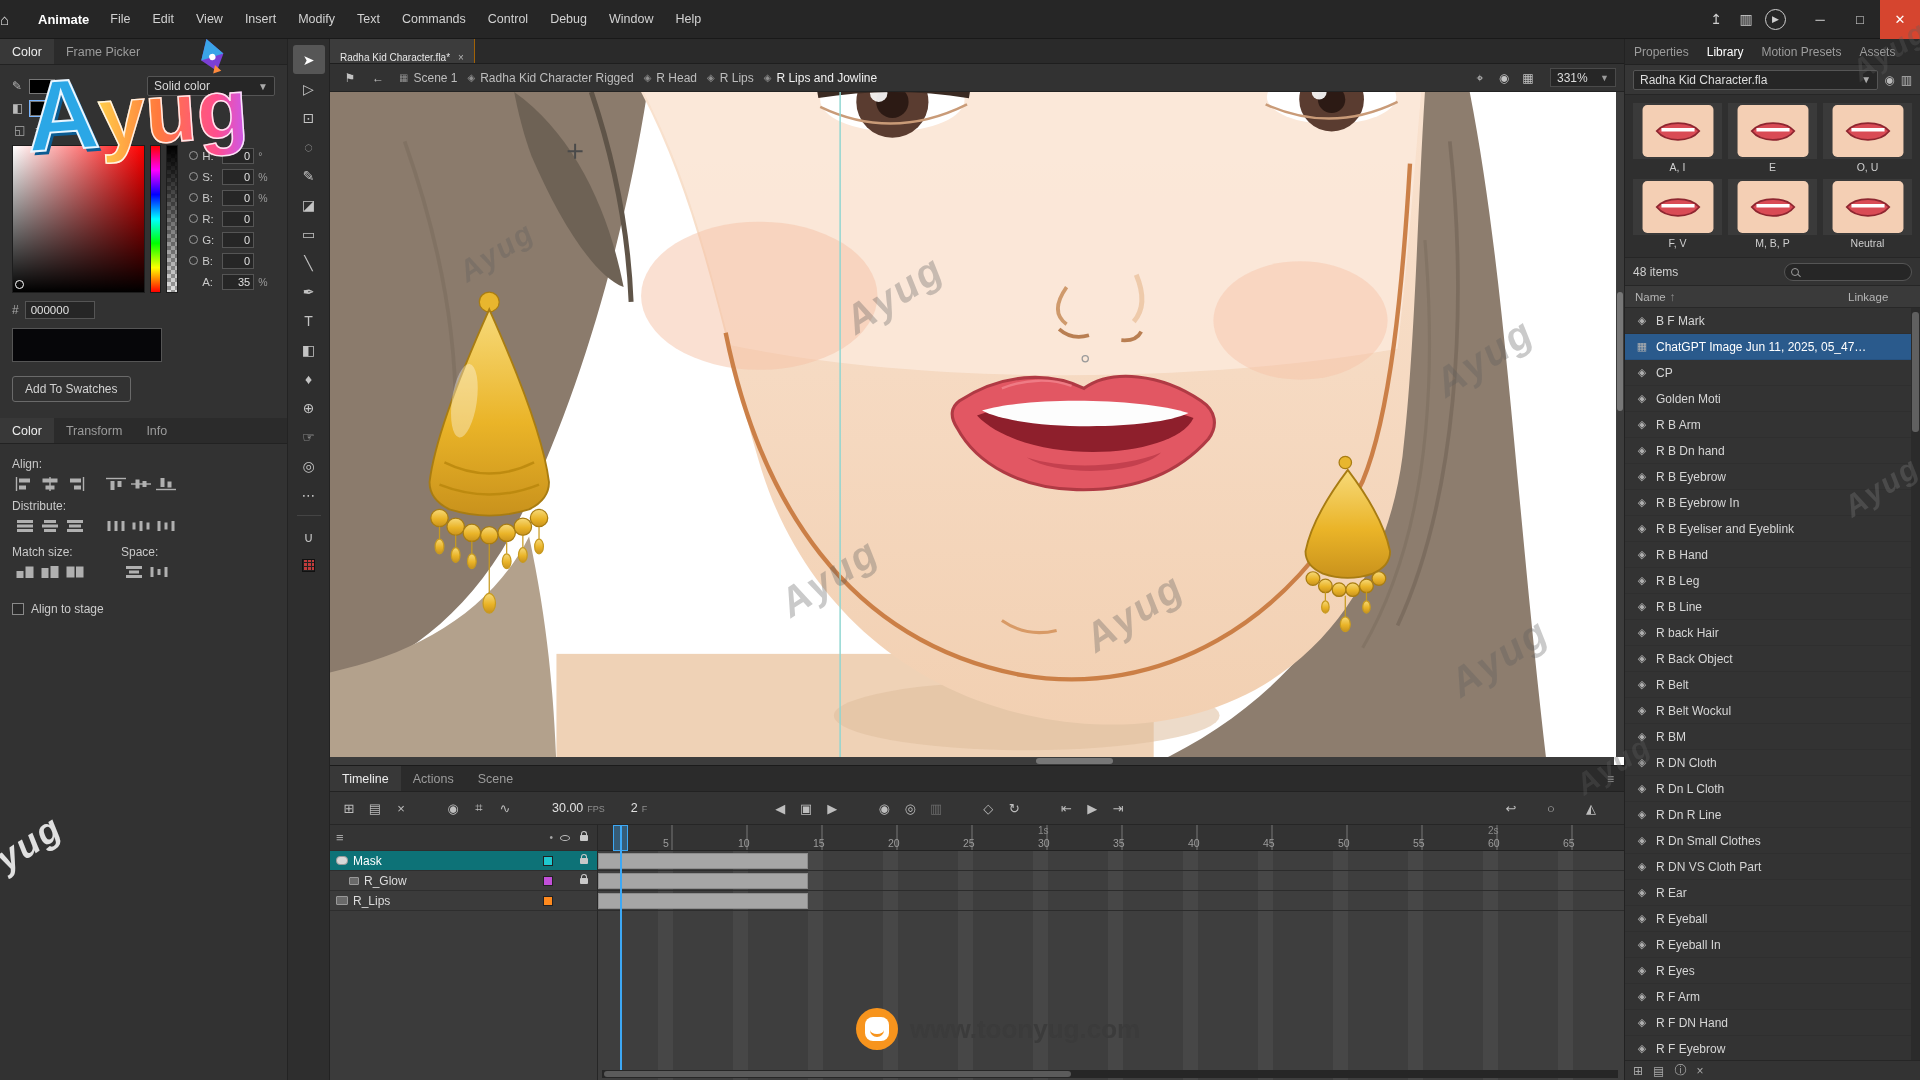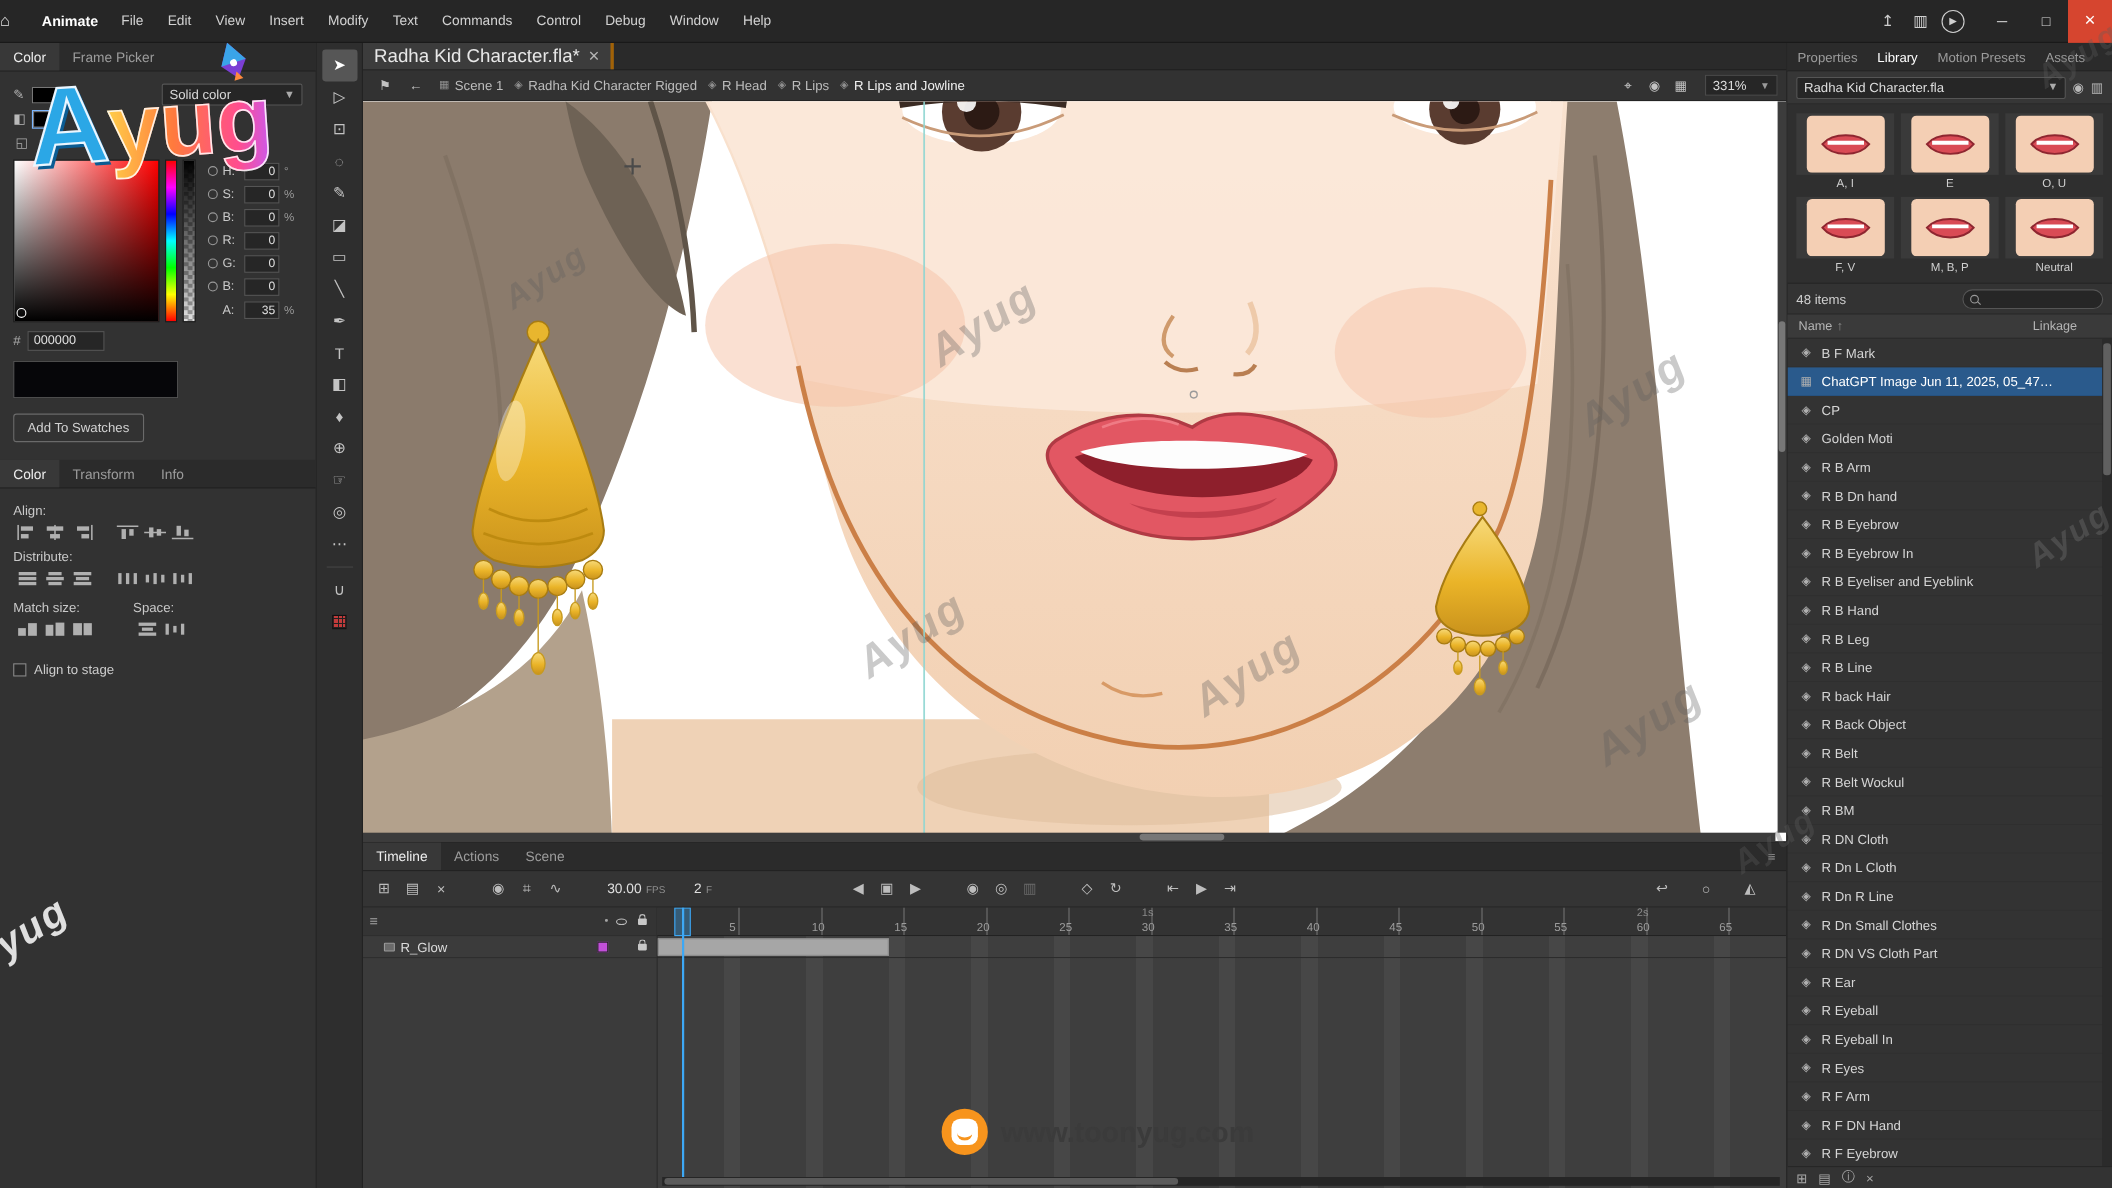--- a/index.html
+++ b/index.html
@@ -67,21 +67,21 @@
 
 #toolstrip{position:absolute;left:288px;top:39px;width:42px;bottom:0;background:#2e2e2e;border-right:1px solid #222;display:flex;flex-direction:column;align-items:center;padding-top:6px;z-index:5}
 .toolbtn{width:32px;height:29px;border-radius:3px;font-size:14px;color:#c3c3c3;display:flex;align-items:center;justify-content:center}
 .toolbtn.active{background:#565656;color:#fff}
 .tooldiv{width:24px;height:1px;background:#444;margin:6px 0}
 .gridico{width:13px;height:13px;border:1px solid #111;background-image:repeating-linear-gradient(0deg,#222 0 1px,transparent 1px 4px),repeating-linear-gradient(90deg,#222 0 1px,transparent 1px 4px),linear-gradient(#c23b3b,#c23b3b)}
 
 
 #center{position:absolute;left:330px;top:39px;right:296px;bottom:0;display:flex;flex-direction:column;z-index:4}
 #doctabbar{height:25px;background:#2a2a2a;border-bottom:1px solid #1e1e1e;display:flex;align-items:flex-end}
-.doctab{height:25px;background:#3c3c3c;display:flex;align-items:center;padding:0 10px;gap:8px;color:#e8e8e8;border-right:3px solid #a16207;font-size:17px}
+.doctab{height:25px;background:#3c3c3c;display:flex;align-items:flex-end;padding:0 10px;gap:8px;color:#e8e8e8;border-right:1px solid #a16207;font-size:10px}
 .doctab .x{color:#b5b5b5}
 #editbar{height:28px;background:#323232;border-bottom:1px solid #232323;display:flex;align-items:center;padding:0 8px;gap:4px}
 .crumb{display:flex;align-items:center;gap:5px;padding:0 5px;color:#bdbdbd;font-size:12px}
 .crumb .cg{color:#8f8f8f;font-size:10px}
 .crumb.active{color:#f0f0f0}
 .ebtn{width:24px;height:22px;font-size:12px;color:#c2c2c2;display:inline-flex;align-items:center;justify-content:center}
 #editbar .spacer{flex:1}
 .zoombox{width:66px;height:19px;background:#262626;border:1px solid #4a4a4a;display:flex;align-items:center;padding:0 6px;color:#ddd;margin-left:6px}
 .zoombox .car{margin-left:auto;font-size:9px;color:#9a9a9a}
 
@@ -710,36 +710,64 @@
               <span class="fr-pos" style="left: 590px;">40</span>
               <span class="fr-pos" style="left: 665px;">45</span>
               <span class="fr-pos" style="left: 740px;">50</span>
               <span class="fr-pos" style="left: 815px;">55</span>
               <span class="fr-pos" style="left: 890px;">60</span>
               <span class="fr-pos" style="left: 965px;">65</span>
             </div>
         </div>
       </div>
       <div>
+        <div class="tlrow locked selected" data-kind="mask">
+          <div class="lcell">
+            <span class="lmark"></span>
+            <span class="lname">Mask</span>
+            <span class="ldot" style="background: rgb(31, 200, 207);"></span>
+            <span class="leye"></span>
+            <span class="llock">
+                <i class="lockico"></i>
+              </span>
+          </div>
+          <div class="fcell">
+              <span class="keys"></span>
+            </div>
+        </div>
 
         <div class="tlrow locked indent">
           <div class="lcell">
             <span class="lmark"></span>
             <span class="lname">R_Glow</span>
             <span class="ldot" style="background: rgb(194, 79, 217);"></span>
             <span class="leye"></span>
             <span class="llock">
                 <i class="lockico"></i>
               </span>
           </div>
           <div class="fcell">
               <span class="keys"></span>
             </div>
         </div>
 
+        <div class="tlrow">
+          <div class="lcell">
+            <span class="lmark"></span>
+            <span class="lname">R_Lips</span>
+            <span class="ldot" style="background: rgb(255, 138, 30);"></span>
+            <span class="leye"></span>
+            <span class="llock">
+                <i class="lockico"></i>
+              </span>
+          </div>
+          <div class="fcell">
+              <span class="keys"></span>
+            </div>
+        </div>
 
       </div>
       <div class="tlrow" style="flex:1">
         <div class="lcell" style="border-bottom:none"></div>
         <div class="fcell" style="border-bottom:none"></div>
       </div>
       <div class="phmark"></div>
       <div class="phline"></div>
       <div class="tl-hscroll">
           <span class="thumb"></span>

